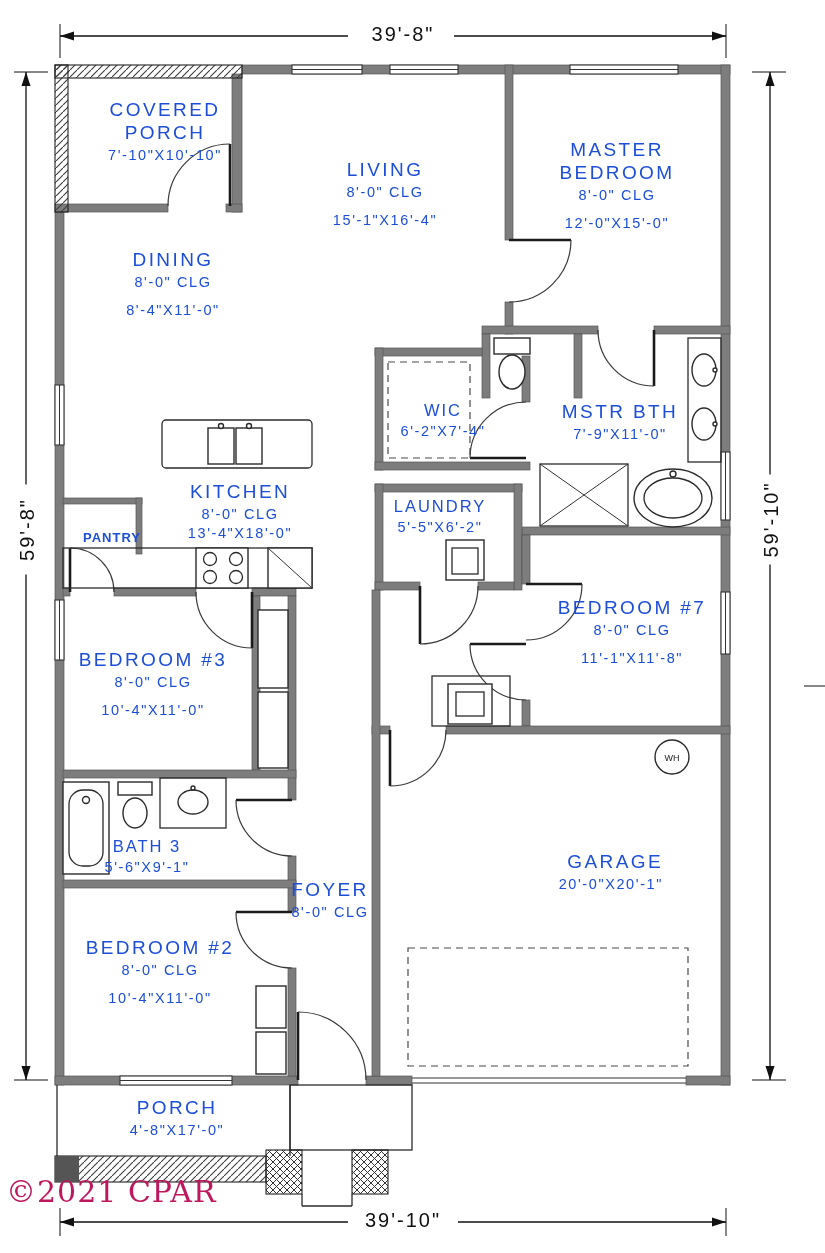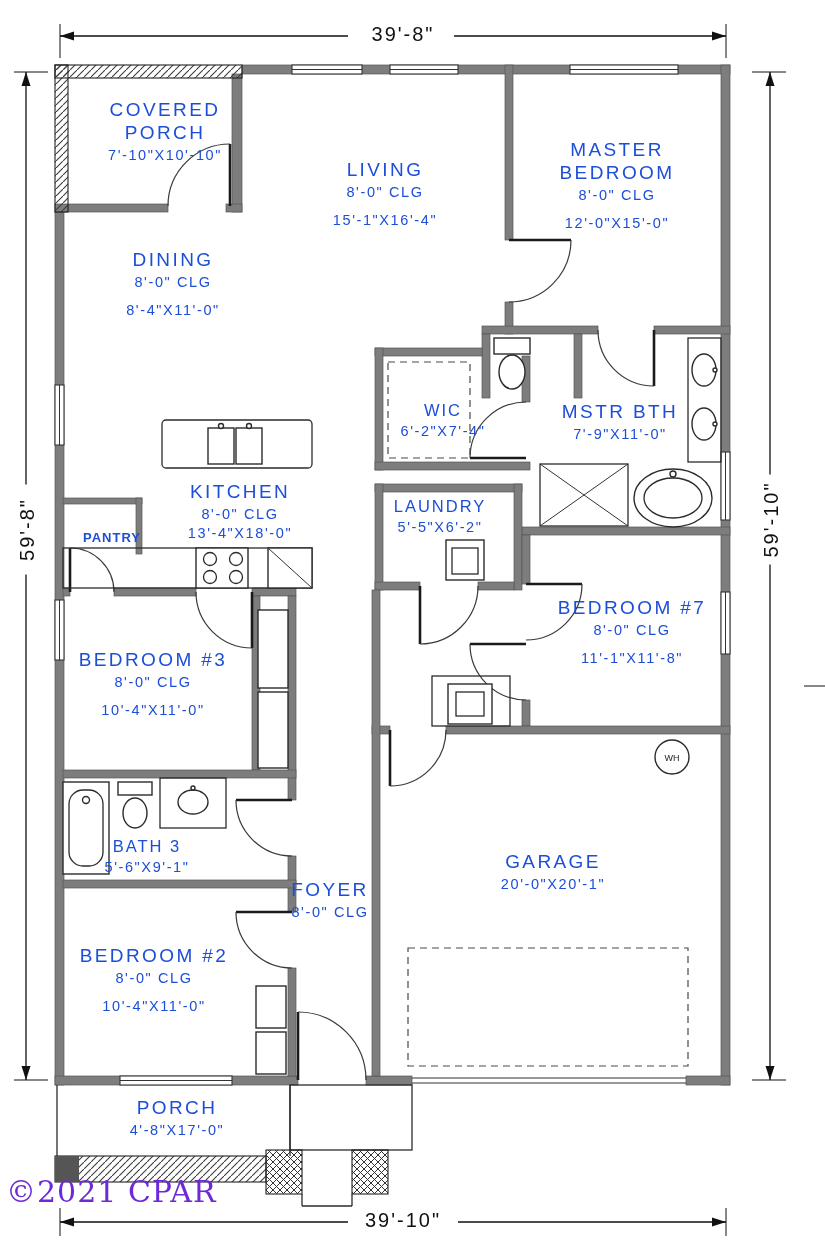--- a/index.html
+++ b/index.html
@@ -11,21 +11,21 @@
   .rname{font-size:19px;letter-spacing:2.4px;font-weight:500;line-height:1.22;}
   .rclg{font-size:14.5px;letter-spacing:1.6px;margin-top:3px;}
   .rsize{font-size:14.5px;letter-spacing:1.6px;margin-top:12px;}
   .tight .rsize{margin-top:3px;}
   .sm .rname{font-size:16.5px;letter-spacing:2px;}
   .xs .rname{font-size:13px;letter-spacing:1px;font-weight:700;}
   .dim{position:absolute;font-size:20px;letter-spacing:2px;background:#fff;padding:0 8px;
        color:#111;white-space:nowrap;text-align:center;}
   .vdim{width:90px;transform:rotate(-90deg);transform-origin:center;padding:0;}
   .watermark{position:absolute;left:6px;top:1174px;font-family:"DejaVu Serif",serif;
-       font-size:30px;color:#6d28d9;letter-spacing:1px;}
+       font-size:30px;color:#be185d;letter-spacing:1px;}
   
   .wl{fill:#7d7d7d;stroke:#565656;stroke-width:.7;}
   .hatchw{stroke:#222;stroke-width:1.1;}
   .thin{fill:none;stroke:#2b2b2b;stroke-width:1.3;}
   .fix{fill:#fff;stroke:#2b2b2b;stroke-width:1.4;}
   .leaf{stroke:#1a1a1a;stroke-width:2.6;}
   .arc{fill:none;stroke:#3a3a3a;stroke-width:1.2;}
   .dash{fill:none;stroke:#4a4a4a;stroke-width:1.2;stroke-dasharray:7 5;}
   .win{fill:#fff;stroke:#333;stroke-width:1.1;}
   .winline{stroke:#333;stroke-width:1;}
@@ -390,26 +390,26 @@
   <div class="room-label tight sm" style="left:67px;top:836px;width:160px;">
     <div class="rname">BATH 3</div>
     <div class="rsize">5'-6"X9'-1"</div>
   </div>
 
   <div class="room-label" style="left:260px;top:878px;width:140px;">
     <div class="rname">FOYER</div>
     <div class="rclg">8'-0" CLG</div>
   </div>
 
-  <div class="room-label tight" style="left:443px;top:850px;width:220px;">
+  <div class="room-label tight" style="left:443px;top:850px;width:220px;text-align:right;">
     <div class="rname">GARAGE</div>
     <div class="rsize">20'-0"X20'-1"</div>
   </div>
 
-  <div class="room-label" style="left:54px;top:936px;width:200px;margin-top:8px;">
+  <div class="room-label" style="left:60px;top:936px;width:200px;">
     <div class="rname">BEDROOM #2</div>
     <div class="rclg">8'-0" CLG</div>
     <div class="rsize">10'-4"X11'-0"</div>
   </div>
 
   <div class="room-label tight" style="left:77px;top:1096px;width:200px;">
     <div class="rname">PORCH</div>
     <div class="rsize">4'-8"X17'-0"</div>
   </div>
 

